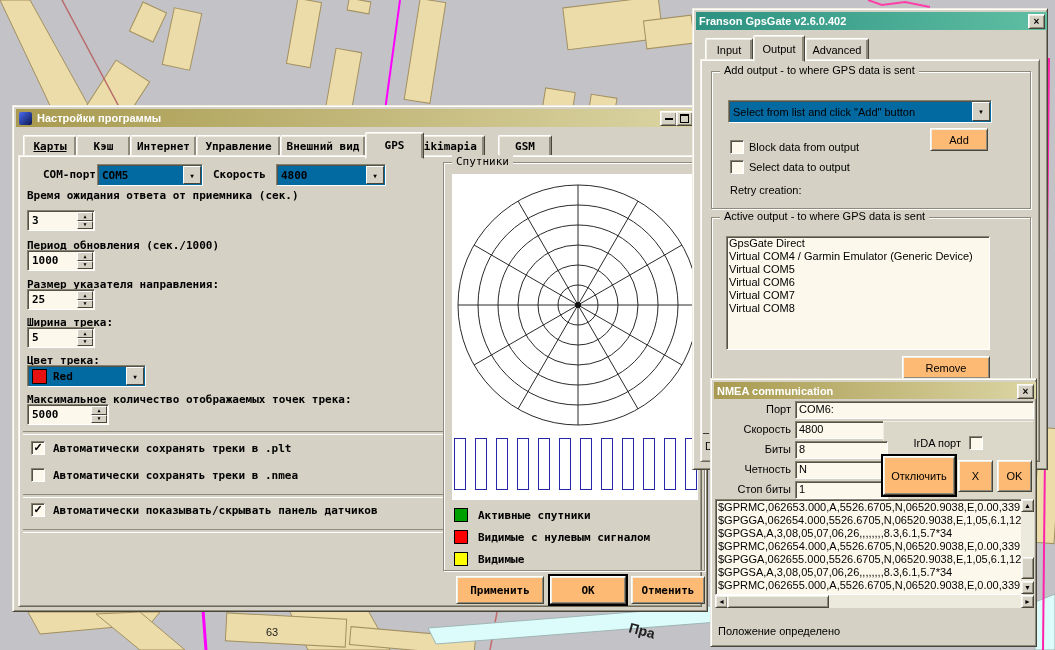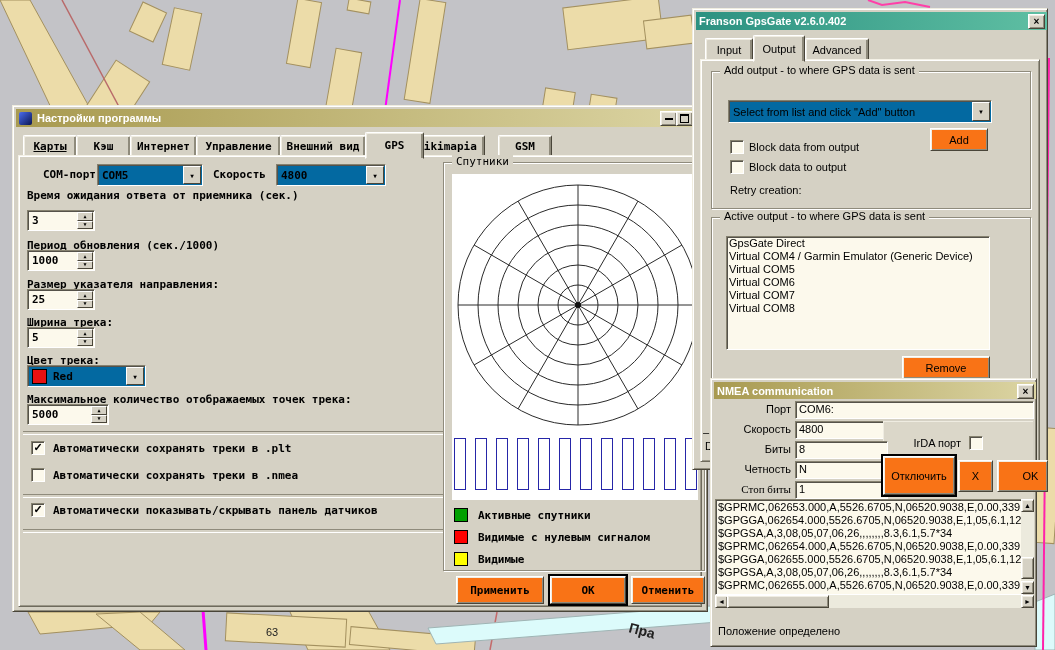--- a/index.html
+++ b/index.html
@@ -9,21 +9,21 @@
   
   .win{position:absolute;background:#d5d1c4;border:1px solid;border-color:#efecdf #494539 #494539 #efecdf;
        box-shadow:inset 1px 1px 0 #fff,inset -1px -1px 0 #8f8b7c;}
   .tbar{position:absolute;height:18px;display:flex;align-items:center;padding-left:3px;
         color:#fff;font-weight:bold;font-size:11px;overflow:hidden;white-space:nowrap;}
   .tbar.gold{background:linear-gradient(90deg,#a89a50,#dcd5a4);}
   .tbar.teal{background:linear-gradient(90deg,#2c9181,#5fbfa3);}
   .wbtn{position:absolute;width:15px;height:13px;background:#d5d1c4;border:1px solid;
         border-color:#fff #494539 #494539 #fff;box-shadow:inset 1px 1px 0 #f0ede2,inset -1px -1px 0 #8f8b7c;
         display:flex;align-items:center;justify-content:center;font-size:9px;font-weight:bold;color:#000;}
-  .btn{position:absolute;background:#f97316;border:1px solid;border-color:#fff #494539 #494539 #fff;
+  .btn{position:absolute;background:#fdba74;border:1px solid;border-color:#fff #494539 #494539 #fff;
        box-shadow:inset 1px 1px 0 #f0ede2,inset -1px -1px 0 #8f8b7c;
        display:flex;align-items:center;justify-content:center;color:#000;}
   .btn.default{box-shadow:inset 1px 1px 0 #f0ede2,inset -1px -1px 0 #8f8b7c,0 0 0 2px #000;}
   .sunken{background:#fcf9ec;border:1px solid;border-color:#85816f #fff #fff #85816f;
           box-shadow:inset 1px 1px 0 #55524a;}
   .grp{position:absolute;border:1px solid #8f8b7c;box-shadow:inset 1px 1px 0 #fff,1px 1px 0 #fff;}
   .grp-label{position:absolute;top:-8px;left:8px;background:#d5d1c4;padding:0 4px;white-space:nowrap;}
   .tab{position:absolute;top:29px;height:21px;background:#d5d1c4;border:1px solid;
        border-color:#fff #494539 #d5d1c4 #fff;border-radius:2px 2px 0 0;
        box-shadow:inset 1px 1px 0 #f0ede2,inset -2px 0 0 #8f8b7c;
@@ -279,21 +279,21 @@
     <div class="grp" style="left:18px;top:62px;width:318px;height:136px;">
       <span class="grp-label sans">Add output - to where GPS data is sent</span>
       <div class="combo sans" style="left:16px;top:28px;width:258px;height:21px;">
         <span>Select from list and click "Add" button</span>
         <span class="drop">▼</span>
       </div>
       <div class="btn sans" style="left:218px;top:56px;width:56px;height:21px;">Add</div>
       <span class="cb" style="left:18px;top:68px;"></span>
       <span class="abs sans" style="left:37px;top:69px;">Block data from output</span>
       <span class="cb" style="left:18px;top:88px;"></span>
-      <span class="abs sans" style="left:37px;top:89px;">Block data to output</span>
+      <span class="abs sans" style="left:37px;top:89px;">Select data to output</span>
       <span class="abs sans" style="left:18px;top:112px;">Retry creation:</span>
     </div>
 
     <div class="grp" style="left:18px;top:208px;width:318px;height:166px;">
       <span class="grp-label sans">Active output - to where GPS data is sent</span>
       <div class="sunken sans" style="position:absolute;left:14px;top:18px;width:262px;height:112px;overflow:hidden;">
 
       <div class="listitem">GpsGate Direct</div>
           <div class="listitem">Virtual COM4 / Garmin Emulator (Generic Device)</div>
           <div class="listitem">Virtual COM5</div>
@@ -318,29 +318,29 @@
     <div class="sunken sans abs" style="left:84px;top:22px;width:234px;height:15px;padding:1px 0 0 3px;">COM6:</div>
     <span class="abs sans" style="left:4px;top:44px;width:76px;text-align:right;">Скорость</span>
     <div class="sunken sans abs" style="left:84px;top:42px;width:88px;height:15px;padding:1px 0 0 3px;">4800</div>
 
     <div class="abs" style="left:172px;top:42px;width:150px;height:78px;background:#dbd7c9;box-shadow:inset 1px 1px 0 #efece1;"></div>
 
     <span class="abs sans" style="left:4px;top:64px;width:76px;text-align:right;">Биты</span>
     <div class="sunken sans abs" style="left:84px;top:62px;width:88px;height:15px;padding:1px 0 0 3px;">8</div>
     <span class="abs sans" style="left:4px;top:84px;width:76px;text-align:right;">Четность</span>
     <div class="sunken sans abs" style="left:84px;top:82px;width:88px;height:15px;padding:1px 0 0 3px;">N</div>
-    <span class="abs sans" style="left:4px;top:104px;width:76px;text-align:right;font-family:Liberation Serif, serif;">Стоп биты</span>
+    <span class="abs sans" style="left:4px;top:104px;width:76px;text-align:right;">Стоп биты</span>
     <div class="sunken sans abs" style="left:84px;top:102px;width:88px;height:15px;padding:1px 0 0 3px;">1</div>
 
     <span class="abs sans" style="left:186px;top:58px;width:64px;text-align:right;">IrDA порт</span>
     <span class="cb" style="left:258px;top:57px;"></span>
 
     <div class="btn sans default" style="left:172px;top:77px;width:70px;height:37px;">Отключить</div>
     <div class="btn sans" style="left:247px;top:81px;width:33px;height:30px;">X</div>
-    <div class="btn sans" style="left:286px;top:81px;width:33px;height:30px;padding-left:16px;">OK</div>
+    <div class="btn sans" style="left:286px;top:81px;width:33px;height:30px;">OK</div>
 
     <div class="sunken sans abs" style="left:4px;top:120px;width:304px;height:93px;overflow:hidden;padding:1px 0 0 2px;">
 
     <div class="logline">$GPRMC,062653.000,A,5526.6705,N,06520.9038,E,0.00,339.</div>
         <div class="logline">$GPGGA,062654.000,5526.6705,N,06520.9038,E,1,05,6.1,125</div>
         <div class="logline">$GPGSA,A,3,08,05,07,06,26,,,,,,,,8.3,6.1,5.7*34</div>
         <div class="logline">$GPRMC,062654.000,A,5526.6705,N,06520.9038,E,0.00,339.</div>
         <div class="logline">$GPGGA,062655.000,5526.6705,N,06520.9038,E,1,05,6.1,125</div>
         <div class="logline">$GPGSA,A,3,08,05,07,06,26,,,,,,,,8.3,6.1,5.7*34</div>
         <div class="logline">$GPRMC,062655.000,A,5526.6705,N,06520.9038,E,0.00,339.</div>

